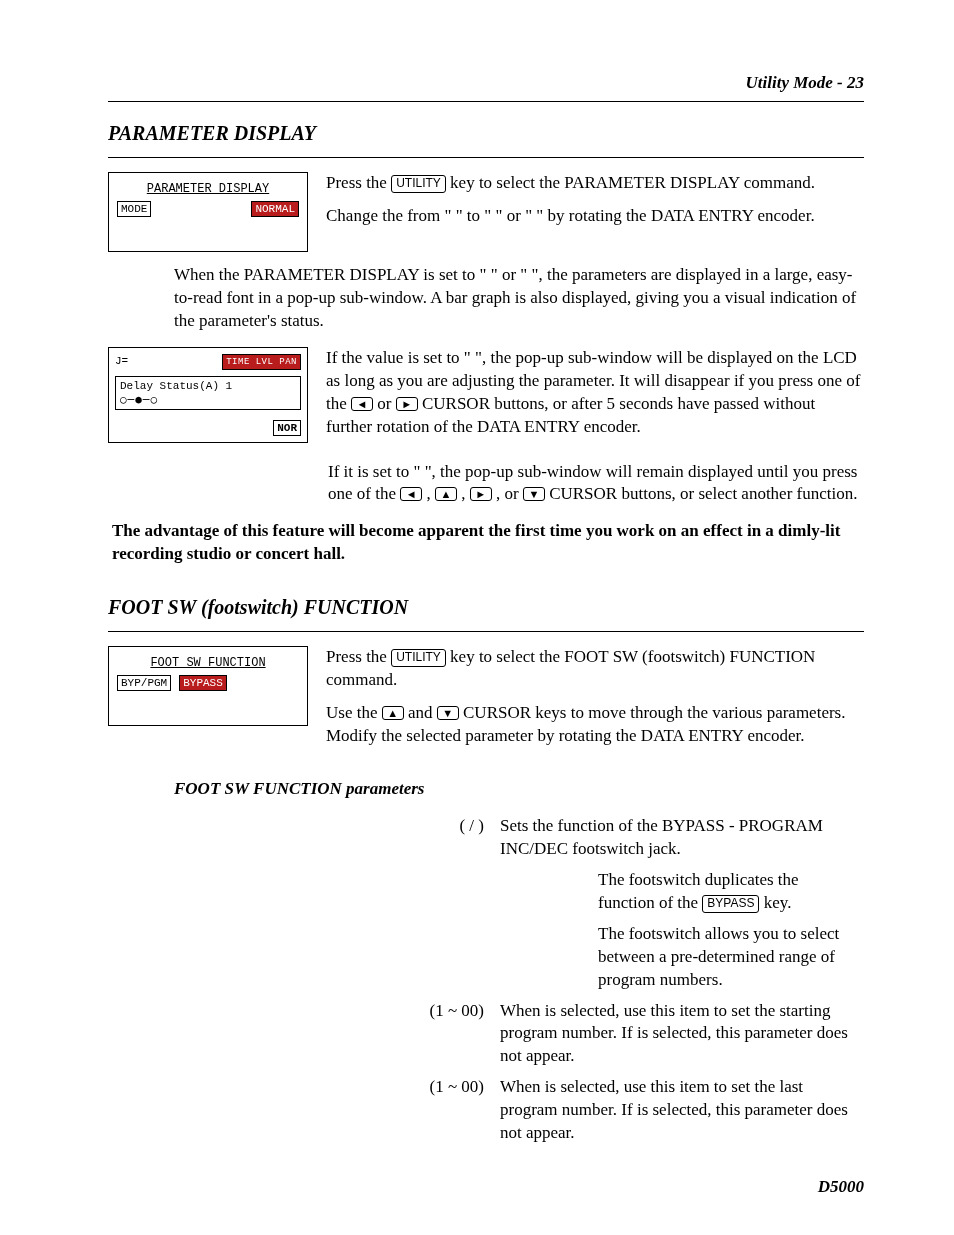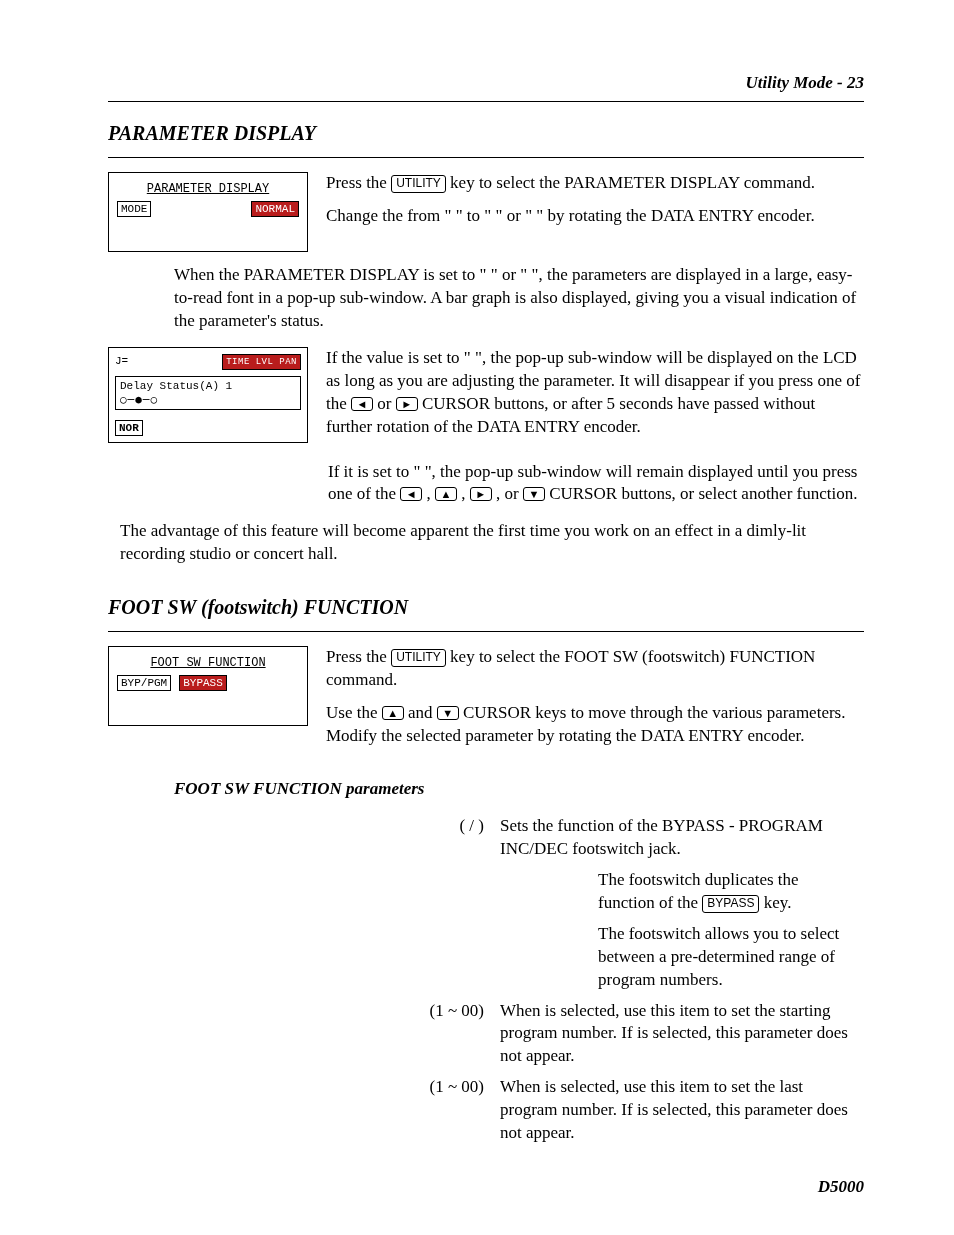--- a/index.html
+++ b/index.html
@@ -86,20 +86,21 @@
     border: 1px solid #000;
     padding: 2px 4px;
     margin-top: 2px;
   }
   .slider-line {
     font-family: monospace;
     letter-spacing: 1px;
   }
   .lcd-bottom {
     display: flex;
+    justify-content: flex-end;
     margin-top: auto;
     font-weight: bold;
     font-size: 14px;
   }
 
   .right-para {
     flex: 1;
   }
   .right-para p, .body-para p, .indent-para p {
     margin: 0 0 10px 0;
@@ -231,21 +232,21 @@
       <span> , </span>
       <span class="arrow-key">▲</span>
       <span> , </span>
       <span class="arrow-key">►</span>
       <span> , or </span>
       <span class="arrow-key">▼</span>
       <span> CURSOR buttons, or select another function.</span>
     </p>
   </div>
 
-  <div class="body-para" style="margin-left:12px;">
+  <div class="body-para" style="margin-left:4px;font-weight:bold;">
     <p>The advantage of this feature will become apparent the first time you work on an effect in a dimly-lit recording studio or concert hall.</p>
   </div>
 
   <div class="section-title" style="margin-top:28px;">FOOT SW (footswitch) FUNCTION</div>
   <hr class="hr2">
 
   <div class="two-col">
     <div class="lcd-box">
       <span class="lcd-title lcd-underline">FOOT SW FUNCTION</span>
       <div class="lcd-row">

